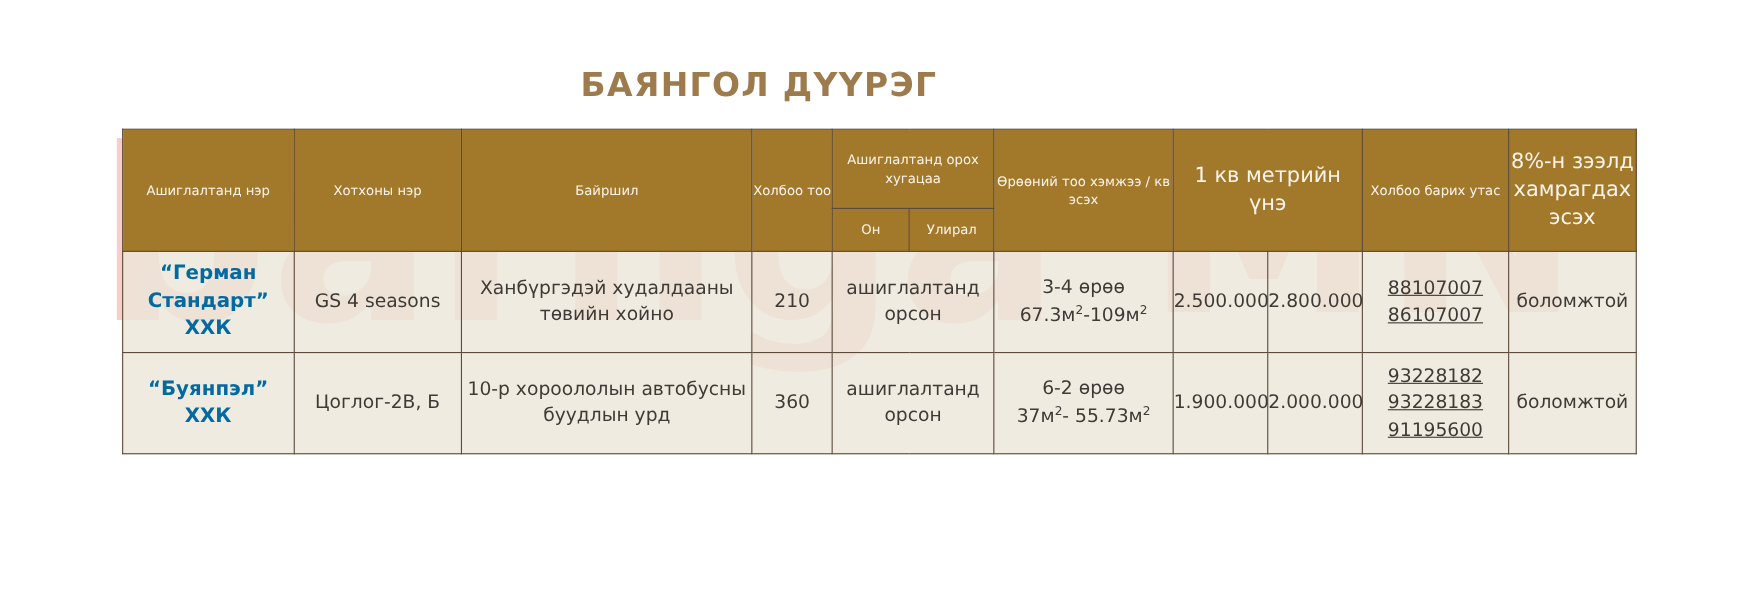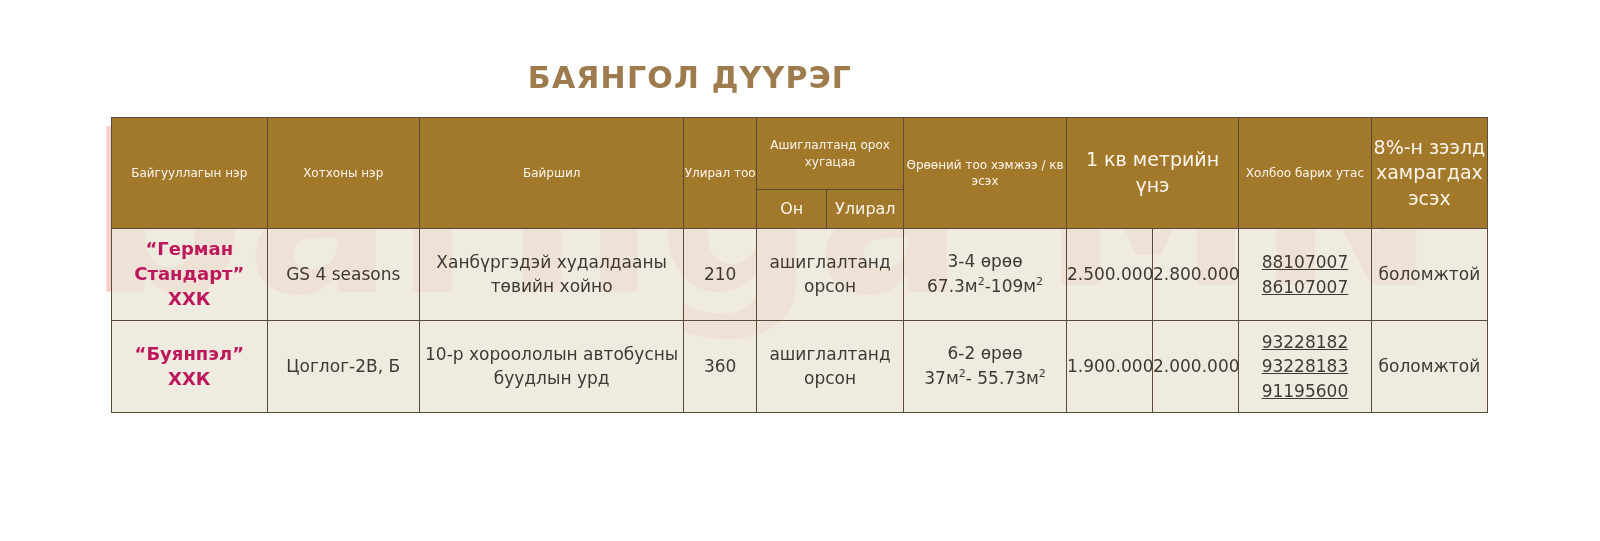--- a/index.html
+++ b/index.html
@@ -81,36 +81,36 @@
   
   thead th {
     background: #a2792a;
     color: #fdf4ec;
     font-weight: normal;
     font-size: 12px;
     line-height: 1.35;
     padding: 6px 6px;
   }
   thead th.tall { height: 110px; }
-  thead th.sub { height: 34px; font-size: 16px; padding: 2px 4px; }
+  thead th.sub { height: 34px; font-size: 12px; padding: 2px 4px; }
   thead th.small { font-size: 19px; }
 
   
   tbody td {
     font-size: 17px;
     color: #3f3a36;
     line-height: 1.4;
     padding: 10px 6px;
     height: 74px;
   }
   tbody tr { height: 92px; }
   td.org {
     font-weight: bold;
     font-size: 18px;
-    color: #be185d;
+    color: #0369a1;
     line-height: 1.38;
   }
   td.num-price {
     font-size: 17px;
     white-space: nowrap;
     padding: 10px 2px;
   }
   td.phones { line-height: 1.45; text-decoration: underline; }
   .sup { font-size: 11px; vertical-align: super; }
 
@@ -148,24 +148,24 @@
         <col class="c-season">
         <col class="c-rooms">
       <col class="c-p1">
         <col class="c-p2">
         <col class="c-phone">
         <col class="c-loan">
     </colgroup>
 
     <thead>
       <tr>
-        <th class="tall" rowspan="2">Байгууллагын нэр</th>
+        <th class="tall" rowspan="2">Ашиглалтанд нэр</th>
         <th class="tall" rowspan="2">Хотхоны нэр</th>
         <th class="tall" rowspan="2">Байршил</th>
-        <th class="tall" rowspan="2">Улирал тоо</th>
+        <th class="tall" rowspan="2">Холбоо тоо</th>
         <th colspan="2">Ашиглалтанд орох хугацаа</th>
         <th class="tall" rowspan="2">Өрөөний тоо хэмжээ / кв эсэх</th>
         <th class="tall small" colspan="2" rowspan="2">1 кв метрийн үнэ</th>
         <th class="tall" rowspan="2">Холбоо барих утас</th>
         <th class="tall small" rowspan="2">8%-н зээлд хамрагдах эсэх</th>
       </tr>
       <tr>
         <th class="sub">Он</th>
         <th class="sub">Улирал</th>
       </tr>

